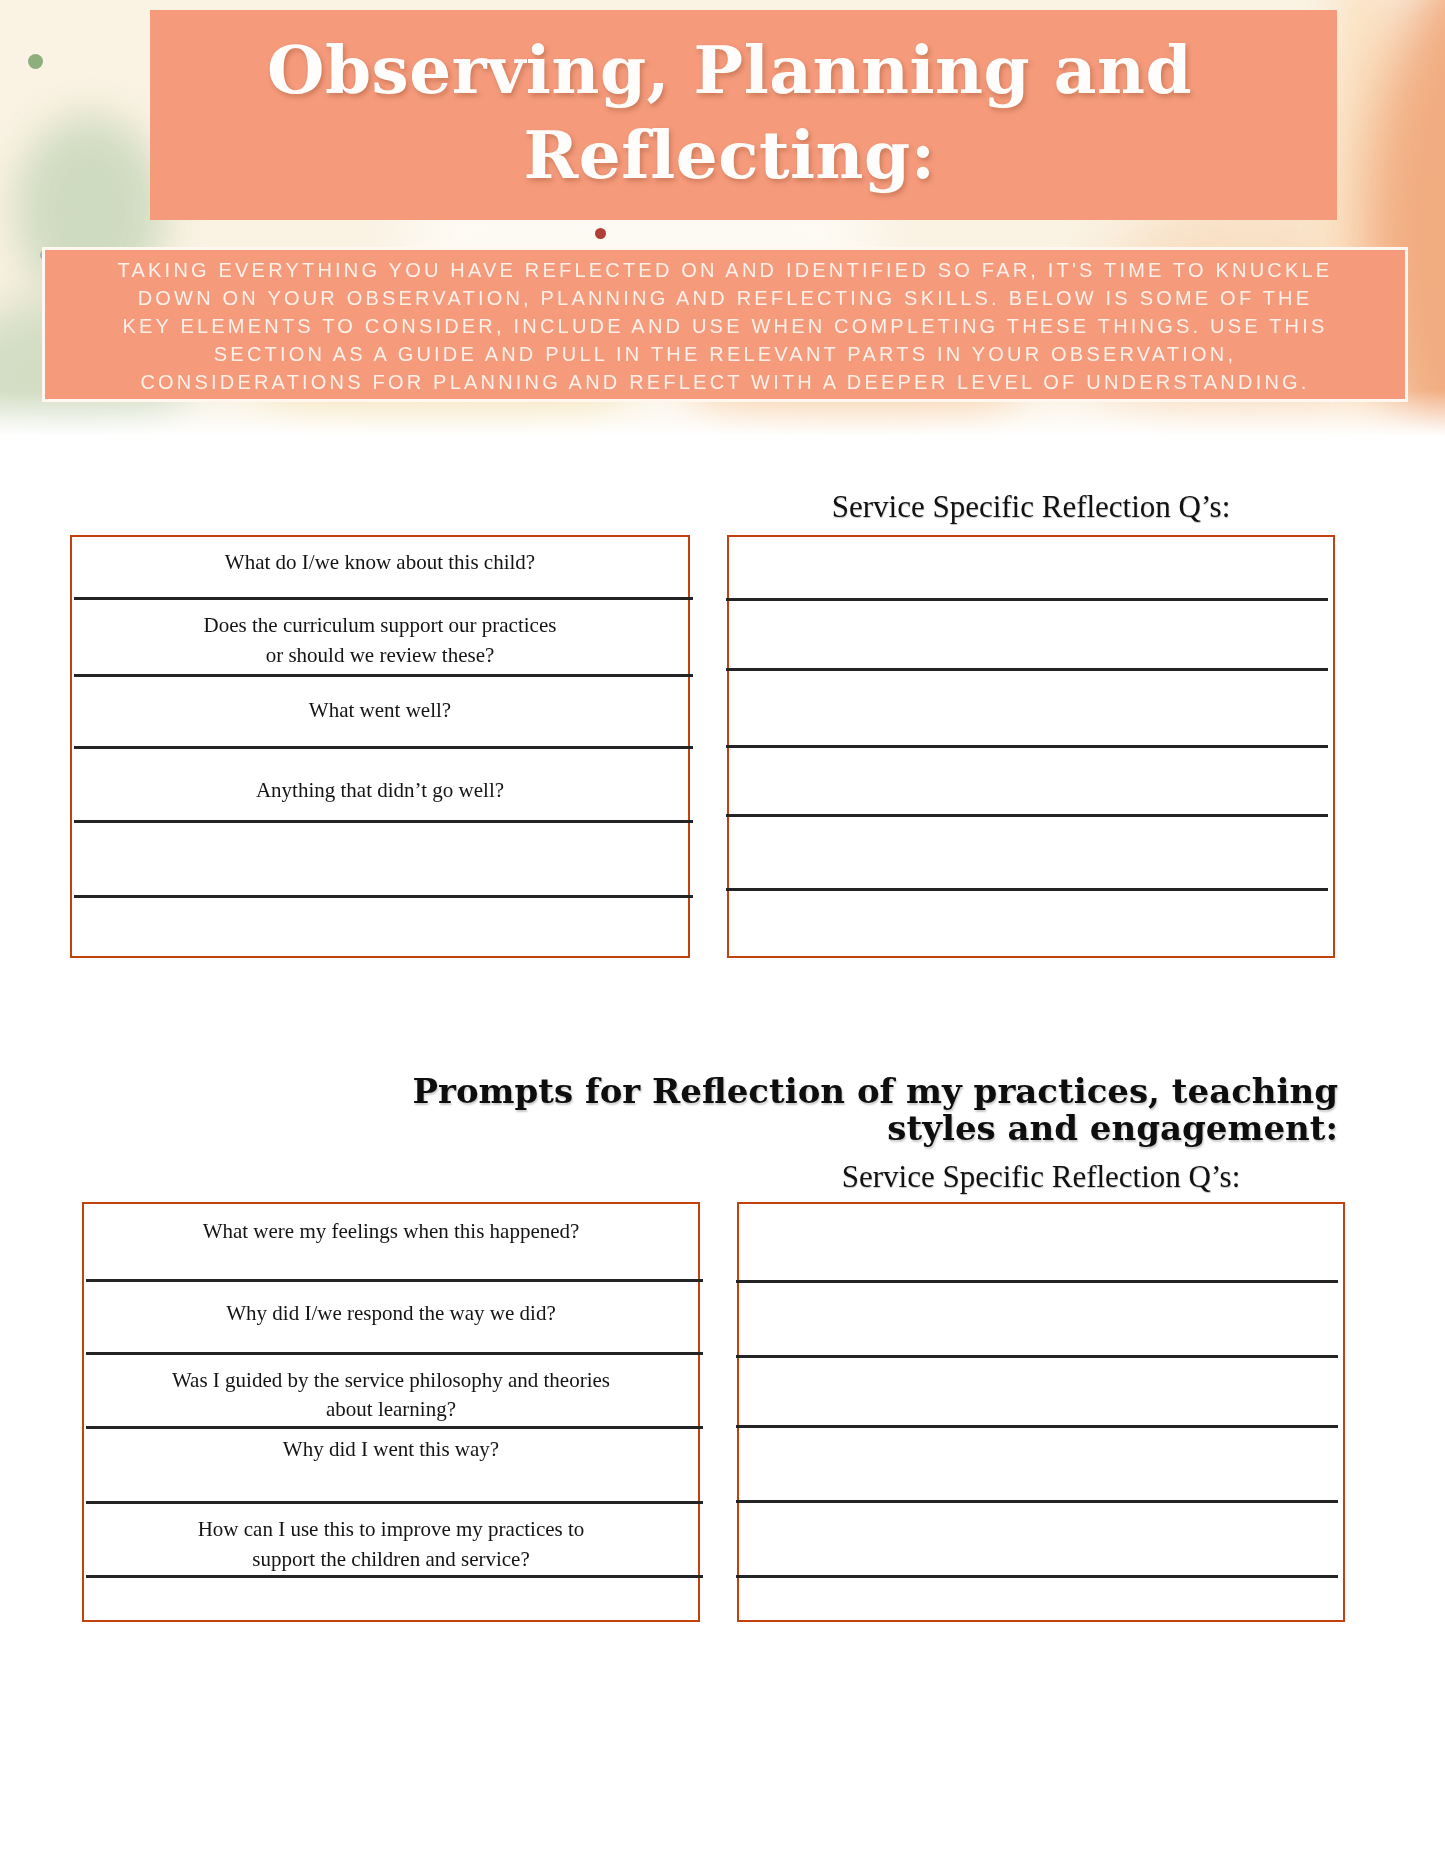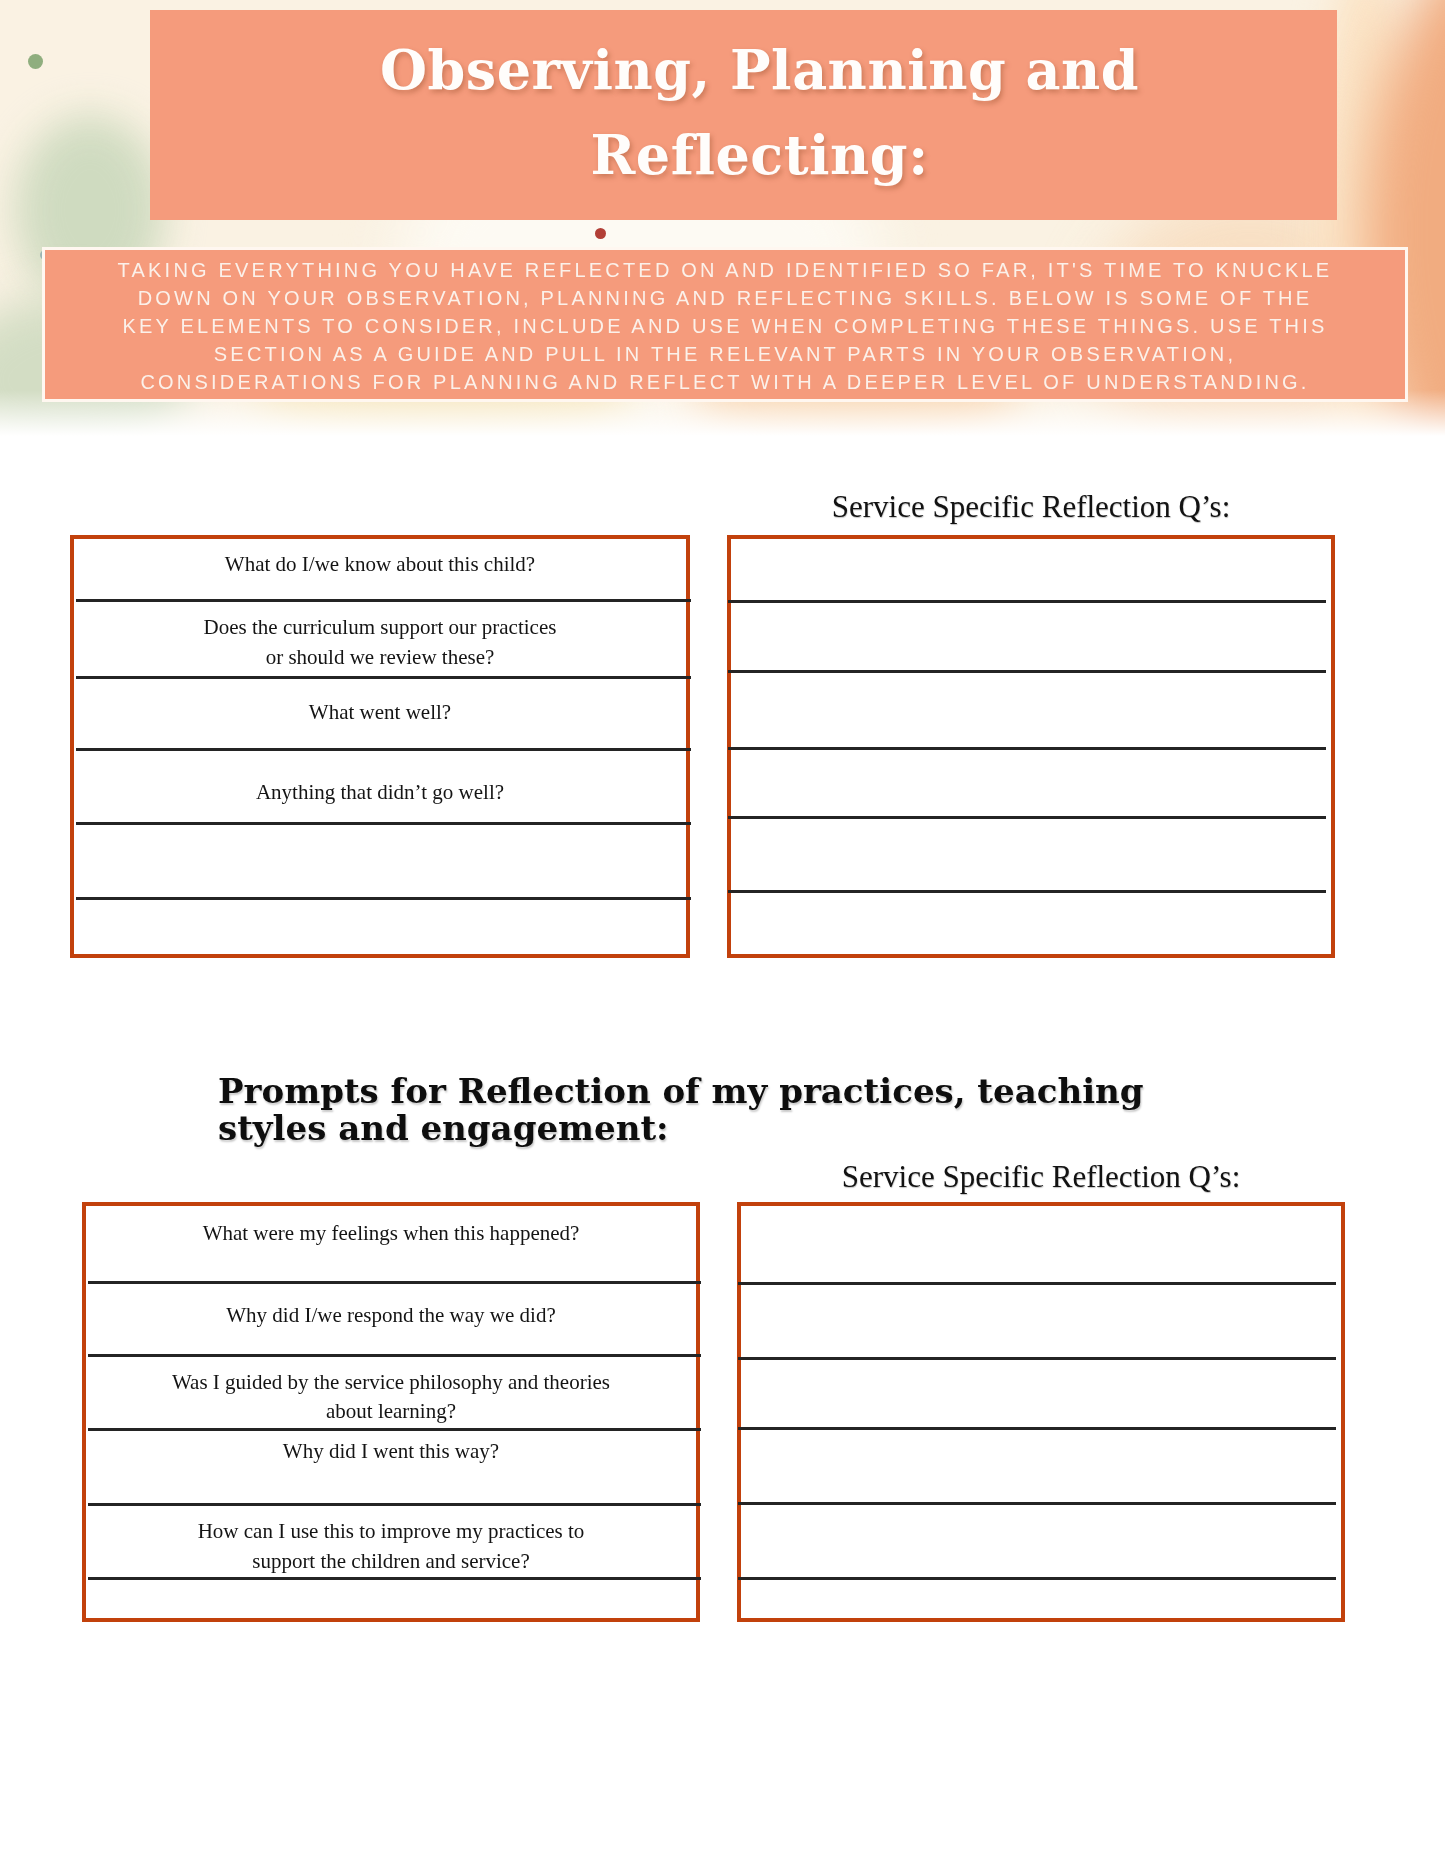--- a/index.html
+++ b/index.html
@@ -17,40 +17,40 @@
   .blob-cream-mid{left:255px;top:315px;width:380px;height:150px;background:#F6E6BF;filter:blur(24px);}
   .blob-peach-mid{left:690px;top:325px;width:330px;height:140px;background:#F8D3AC;filter:blur(24px);opacity:.9;}
   .dot{position:absolute;border-radius:50%;}
   .dot-green{left:28px;top:54px;width:15px;height:15px;background:#8FAE7E;}
   .dot-red{left:595px;top:228px;width:11px;height:11px;background:#B23F36;}
   .dot-teal{left:40px;top:250px;width:10px;height:10px;background:#86A6AA;opacity:.75;}
   .band-fade{position:absolute;left:0;bottom:0;width:100%;height:46px;
              background:linear-gradient(rgba(255,255,255,0),#ffffff);}
   
   .title-box{position:absolute;left:150px;top:10px;width:1187px;height:210px;background:#F59B7C;}
-  .title-text{position:absolute;left:166px;top:28px;width:1187px;text-align:center;
-              font-family:"DejaVu Serif",serif;font-weight:bold;font-size:54px;line-height:85px;
+  .title-text{position:absolute;left:136px;top:28px;width:1187px;text-align:center;
+              font-family:"DejaVu Serif",serif;font-weight:bold;font-size:66px;line-height:85px;
               color:#FFFDFB;white-space:pre-line;letter-spacing:0.5px;
               text-shadow:2px 3px 5px rgba(130,60,25,.35);}
   .intro-box{position:absolute;left:42px;top:247px;width:1366px;height:155px;box-sizing:border-box;
              background:#F59B7C;border:3px solid #FFF7F0;}
   .intro-text{position:absolute;left:60px;top:256px;width:1330px;text-align:center;
               font-family:Liberation Sans, sans-serif;font-size:20px;line-height:28px;
               letter-spacing:3.2px;color:#FBF1EA;white-space:pre-line;}
   
   .h-main{position:absolute;font-family:"DejaVu Serif",serif;font-weight:bold;font-size:34px;
           color:#0E0E0E;text-shadow:1px 2px 2px rgba(0,0,0,.22);}
   .h1{left:90px;top:436px;width:1300px;text-align:center;}
-  .h2{left:218px;top:1073px;width:1120px;text-align:left;line-height:37px;white-space:pre-line;}
+  .h2{left:218px;top:1073px;width:1120px;text-align:right;line-height:37px;white-space:pre-line;}
   .h-svc{position:absolute;font-family:"Liberation Serif",serif;font-size:31px;color:#121212;
          text-align:center;text-shadow:0.5px 1px 1px rgba(0,0,0,.25);}
   .svc1{left:727px;top:489px;width:608px;}
   .svc2{left:737px;top:1159px;width:608px;}
   
-  .qtable{position:absolute;box-sizing:border-box;border:4px solid #c2410c;background:transparent;}
+  .qtable{position:absolute;box-sizing:border-box;border:2px solid #c2410c;background:transparent;}
   .s1-left{left:70px;top:535px;width:620px;height:423px;}
   .s1-right{left:727px;top:535px;width:608px;height:423px;}
   .s2-left{left:82px;top:1202px;width:618px;height:420px;}
   .s2-right{left:737px;top:1202px;width:608px;height:420px;}
   .rl{position:absolute;height:3px;background:#242424;}
   .rl-l{left:2px;right:-5px;}
   .rl-r{left:-3px;right:5px;}
   .cell{position:absolute;left:4px;right:4px;text-align:center;
         font-family:"Liberation Serif",serif;font-size:21px;line-height:30px;color:#141414;
         white-space:pre-line;}

